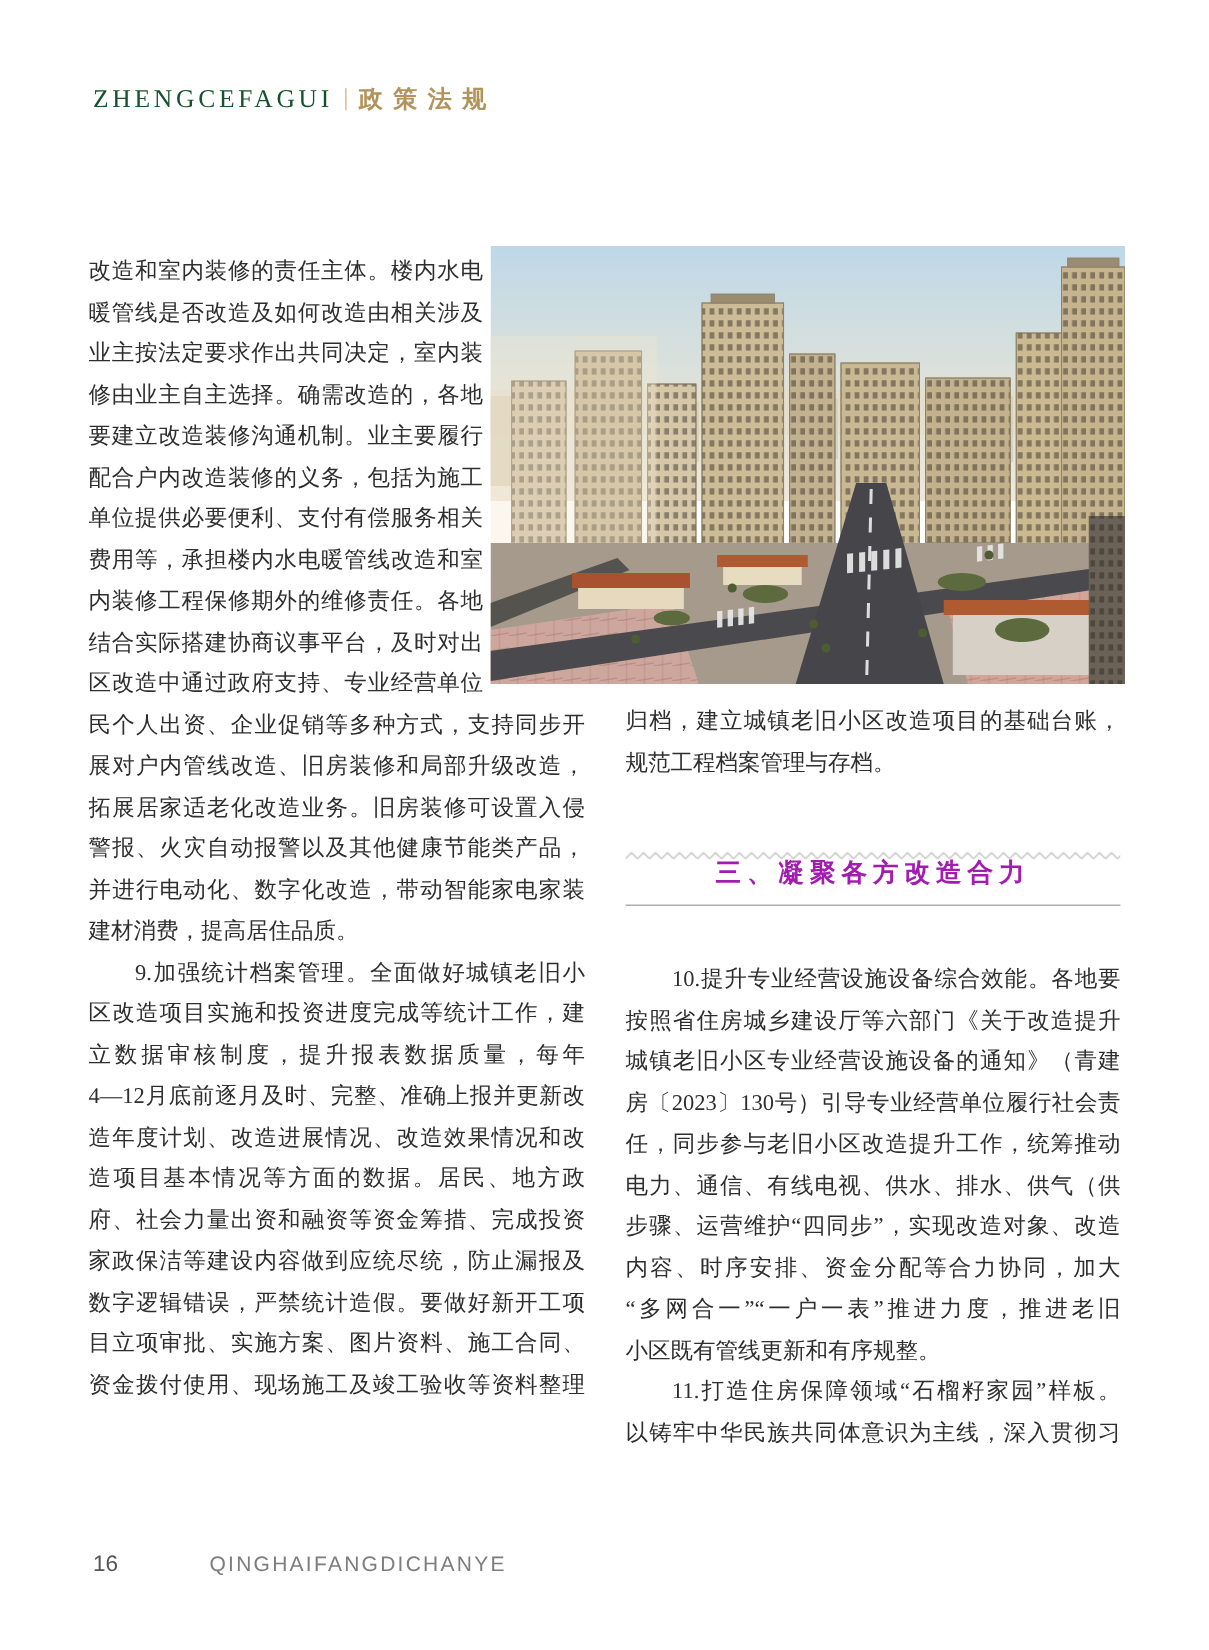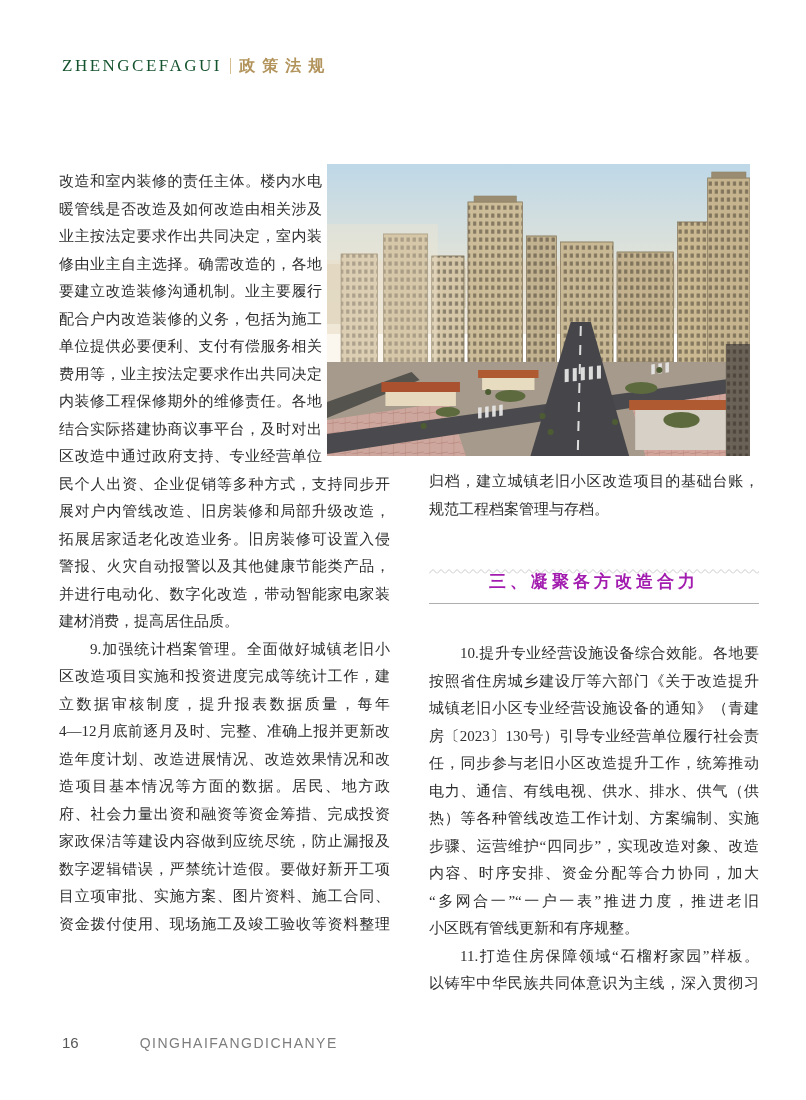--- a/index.html
+++ b/index.html
@@ -18,21 +18,21 @@
   
   .col{position:absolute;font-size:15px;line-height:27.5px;color:#2e2e2e;}
   .col .line{
     height:27.5px;overflow:hidden;
     text-align:justify;text-align-last:justify;text-justify:inter-character;
   }
   .col .line.e{text-align-last:left;}
   .col .line.i{text-indent:31px;}
   .left{left:59px;top:166px;width:331px;padding-top:2px;}
   .left .spacer{float:right;width:68px;height:290px;}
-  .right{left:429px;top:460px;width:330px;}
+  .right{left:417px;top:460px;width:330px;}
   .right .top-lines{padding-top:8px;}
   
   .sect{margin-top:34px;}
   .wavy{height:7px;}
   .sect h3{
     margin:7px 0 0 0;text-align:center;
     font-family:"Liberation Sans","DejaVu Sans",sans-serif;
     font-size:17px;font-weight:bold;letter-spacing:4px;color:#a21caf;line-height:22px;
   }
   .sect .rule{margin-top:10px;border-top:1px solid #aeaeae;height:0;}
@@ -189,21 +189,21 @@
 
   <div class="col left">
     <div class="spacer"></div>
   <div class="line">改造和室内装修的责任主体。楼内水电</div>
       <div class="line">暖管线是否改造及如何改造由相关涉及</div>
       <div class="line">业主按法定要求作出共同决定，室内装</div>
       <div class="line">修由业主自主选择。确需改造的，各地</div>
       <div class="line">要建立改造装修沟通机制。业主要履行</div>
       <div class="line">配合户内改造装修的义务，包括为施工</div>
       <div class="line">单位提供必要便利、支付有偿服务相关</div>
-      <div class="line">费用等，业主按法定要求作出共同决定</div>
+      <div class="line">费用等，承担楼内水电暖管线改造和室</div>
       <div class="line">内装修工程保修期外的维修责任。各地</div>
       <div class="line">结合实际搭建协商议事平台，及时对出</div>
       <div class="line">区改造中通过政府支持、专业经营单位出资、居</div>
       <div class="line">民个人出资、企业促销等多种方式，支持同步开</div>
       <div class="line">展对户内管线改造、旧房装修和局部升级改造，</div>
       <div class="line">拓展居家适老化改造业务。旧房装修可设置入侵</div>
       <div class="line">警报、火灾自动报警以及其他健康节能类产品，</div>
       <div class="line">并进行电动化、数字化改造，带动智能家电家装</div>
       <div class="line e">建材消费，提高居住品质。</div>
       <div class="line i">9.加强统计档案管理。全面做好城镇老旧小</div>
@@ -233,21 +233,20 @@
       <h3>三、凝聚各方改造合力</h3>
       <div class="rule"></div>
     </div>
     <div class="body-lines">
         <div class="line i">10.提升专业经营设施设备综合效能。各地要</div>
         <div class="line">按照省住房城乡建设厅等六部门《关于改造提升</div>
         <div class="line">城镇老旧小区专业经营设施设备的通知》（青建</div>
         <div class="line">房〔2023〕130号）引导专业经营单位履行社会责</div>
         <div class="line">任，同步参与老旧小区改造提升工作，统筹推动</div>
         <div class="line">电力、通信、有线电视、供水、排水、供气（供</div>
-        <div class="line">热）等各种管线改造工作计划、方案编制、实施</div>
         <div class="line">步骤、运营维护“四同步”，实现改造对象、改造</div>
         <div class="line">内容、时序安排、资金分配等合力协同，加大</div>
         <div class="line">“多网合一”“一户一表”推进力度，推进老旧</div>
         <div class="line e">小区既有管线更新和有序规整。</div>
         <div class="line i">11.打造住房保障领域“石榴籽家园”样板。</div>
         <div class="line">以铸牢中华民族共同体意识为主线，深入贯彻习</div>
       </div>
   </div>
 
   <div class="ftr">

